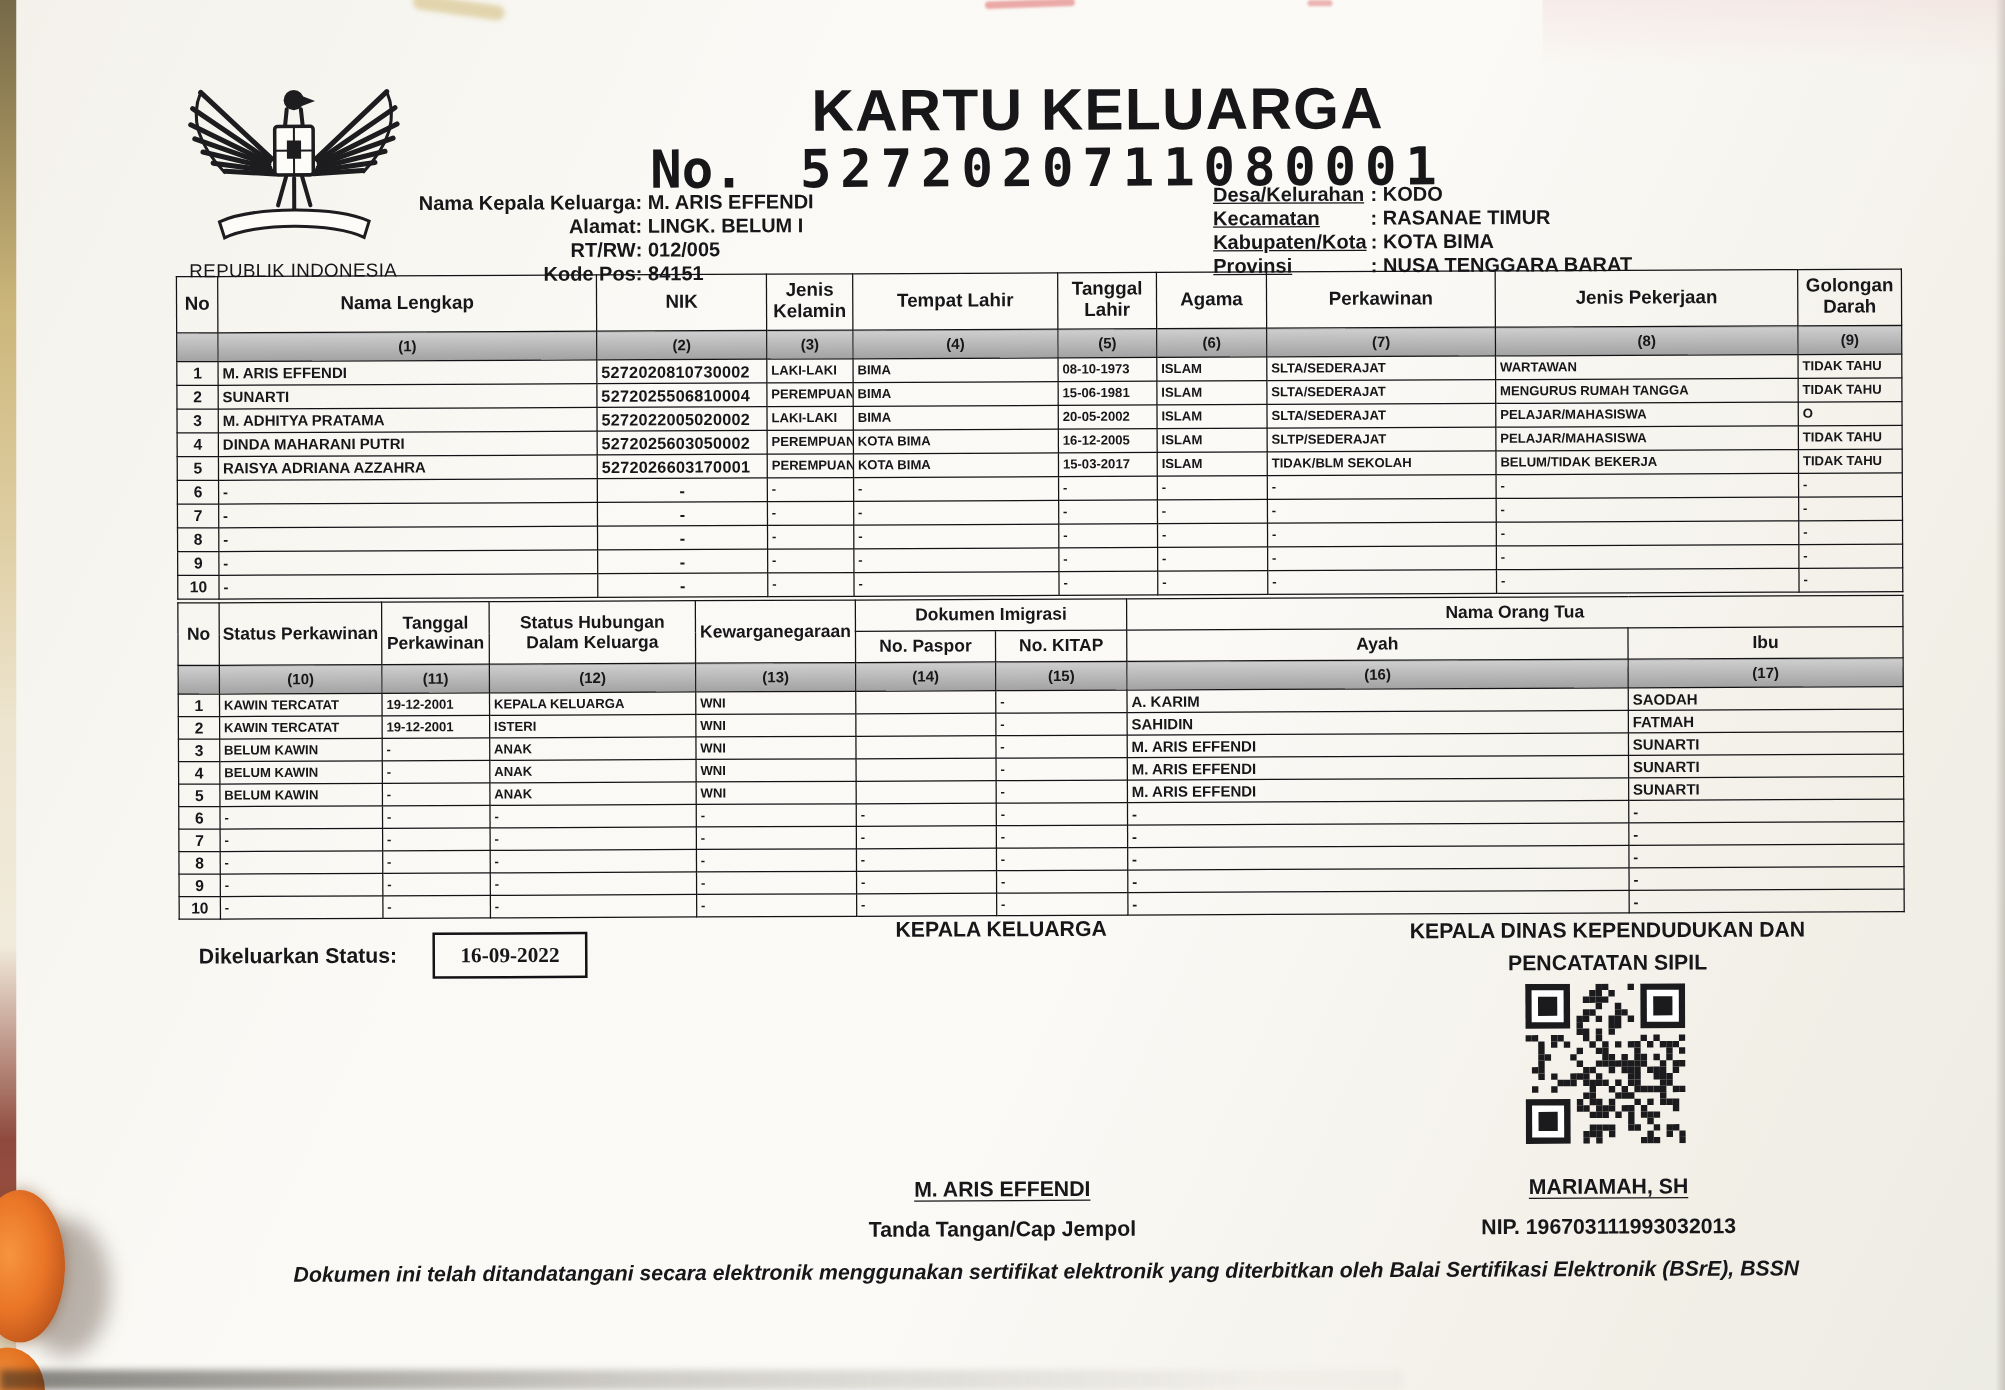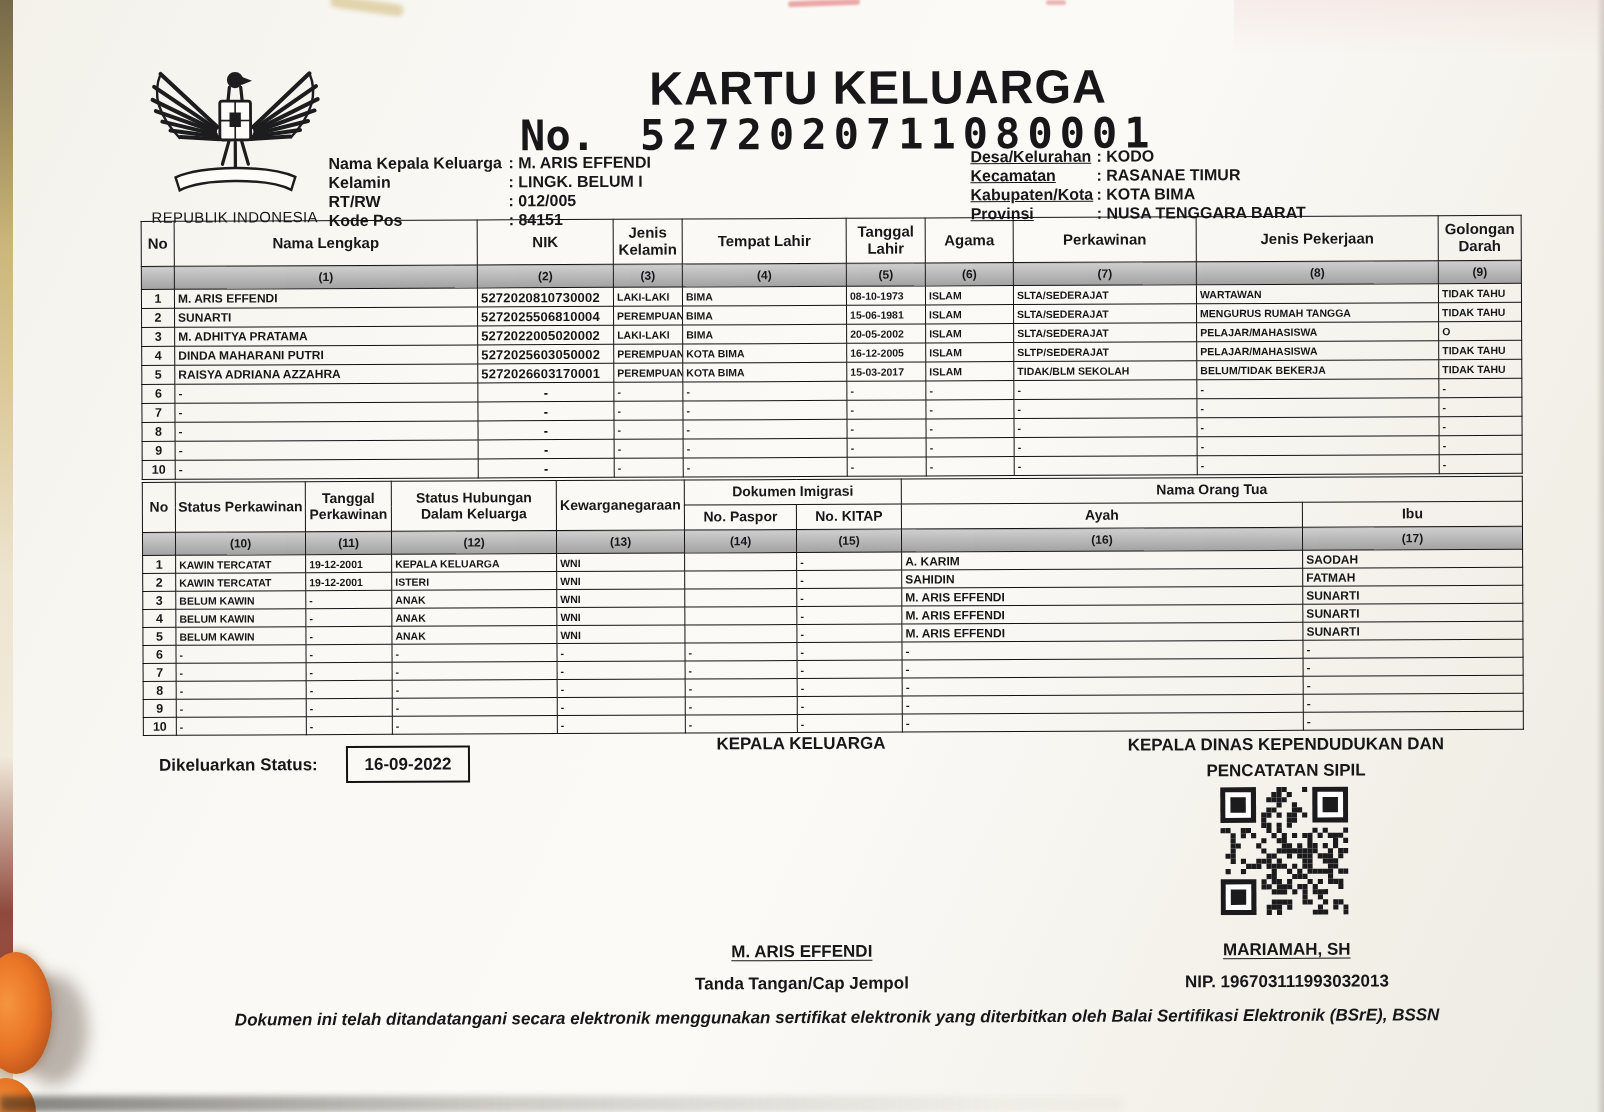--- a/index.html
+++ b/index.html
@@ -40,21 +40,21 @@
   .title-main{position:absolute;left:400px;top:60px;width:960px;text-align:center;
       font-size:47px;font-weight:bold;letter-spacing:1px;}
   .title-number{position:absolute;left:360px;top:110px;width:960px;display:flex;
       justify-content:center;align-items:baseline;gap:44px;
       font-family:"DejaVu Sans Mono",monospace;font-weight:bold;font-size:42px;}
   .title-number .digits{letter-spacing:7px;}
   .hblock{position:absolute;font-size:16px;font-weight:bold;line-height:19px;}
   .hleft{left:330px;top:152px;}
   .hright{left:972px;top:148px;}
   .frow{display:flex;}
-  .hleft .f-label{width:180px;}
+  .hleft .f-label{width:180px;text-align:right;}
   .hright .f-label{width:126px;text-decoration:underline;}
 
   
   table{border-collapse:collapse;table-layout:fixed;position:absolute;left:142px;
         background:transparent;}
   #t1{top:218px;width:1380px;}
   #t2{top:479px;width:1380px;}
   th,td{border:1.6px solid #131316;overflow:hidden;white-space:nowrap;vertical-align:middle;}
   th{font-size:15px;font-weight:bold;white-space:normal;line-height:1.12;padding:1px 2px;}
   #t2 th{font-size:14px;}
@@ -68,21 +68,21 @@
   tbody td.rn{text-align:center;font-size:12.5px;padding:0;}
   #t1 tbody td.name{font-size:12px;}
   #t1 tbody td.nik{font-size:13px;letter-spacing:.2px;}
   #t1 tbody td.nik.ctr{text-align:center;}
   #t2 tbody td.parent{font-size:12px;}
 
   
   .issued-label{position:absolute;left:158px;top:753px;font-size:17px;font-weight:bold;}
   .issued-box{position:absolute;left:345px;top:744px;width:120px;height:33px;
       border:2.5px solid #131316;display:flex;align-items:center;justify-content:center;
-      font-size:17px;font-weight:bold;}
+      font-size:17px;font-weight:bold;font-family:Liberation Serif, serif;}
   .sig-title-left{position:absolute;left:620px;top:734px;width:360px;text-align:center;
       font-size:17px;font-weight:bold;}
   .sig-title-right{position:absolute;left:1080px;top:734px;width:410px;text-align:center;
       font-size:17px;font-weight:bold;line-height:26px;}
   .qr{position:absolute;left:1219px;top:789px;width:128px;height:128px;}
   .sig-name{font-size:17px;font-weight:bold;text-decoration:underline;text-underline-offset:3px;}
   .sig-left{position:absolute;left:620px;top:942px;width:360px;text-align:center;}
   .sig-right{position:absolute;left:1080px;top:942px;width:410px;text-align:center;}
   .sig-caption{font-size:17px;font-weight:bold;margin-top:12px;text-decoration:none;}
   .note{position:absolute;left:180px;top:1008px;width:1310px;text-align:center;
@@ -140,21 +140,21 @@
       <span>No.</span>
       <span class="digits">5272020711080001</span>
     </div>
 
     <div class="hblock hleft">
       <div class="frow">
         <span class="f-label">Nama Kepala Keluarga</span>
         <span class="f-value">: M. ARIS EFFENDI</span>
         </div>
       <div class="frow">
-        <span class="f-label">Kelamin</span>
+        <span class="f-label">Alamat</span>
         <span class="f-value">: LINGK. BELUM I</span>
         </div>
       <div class="frow">
         <span class="f-label">RT/RW</span>
         <span class="f-value">: 012/005</span>
         </div>
       <div class="frow">
         <span class="f-label">Kode Pos</span>
         <span class="f-value">: 84151</span>
         </div>

